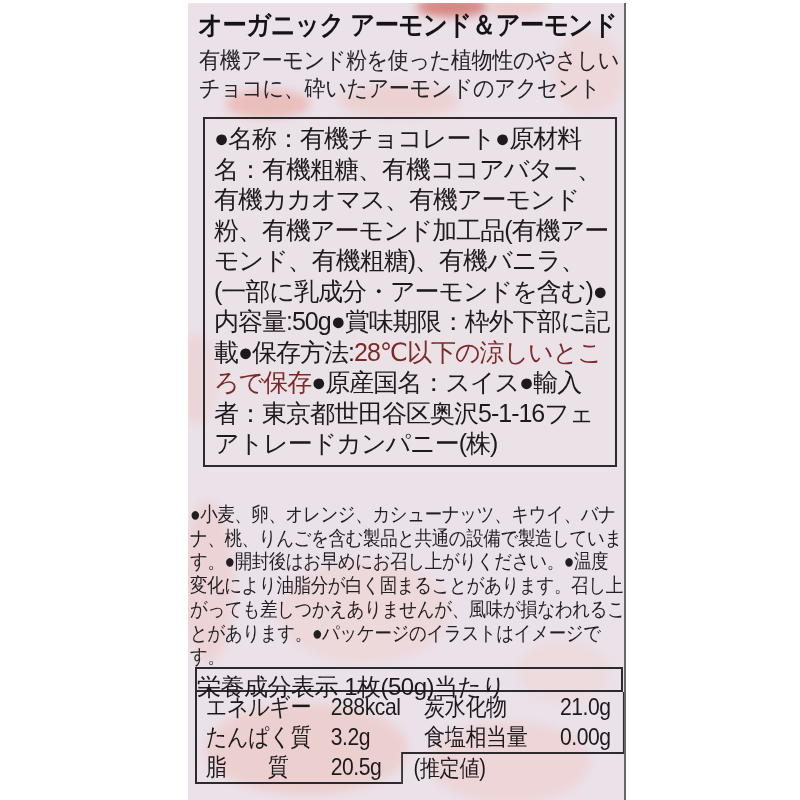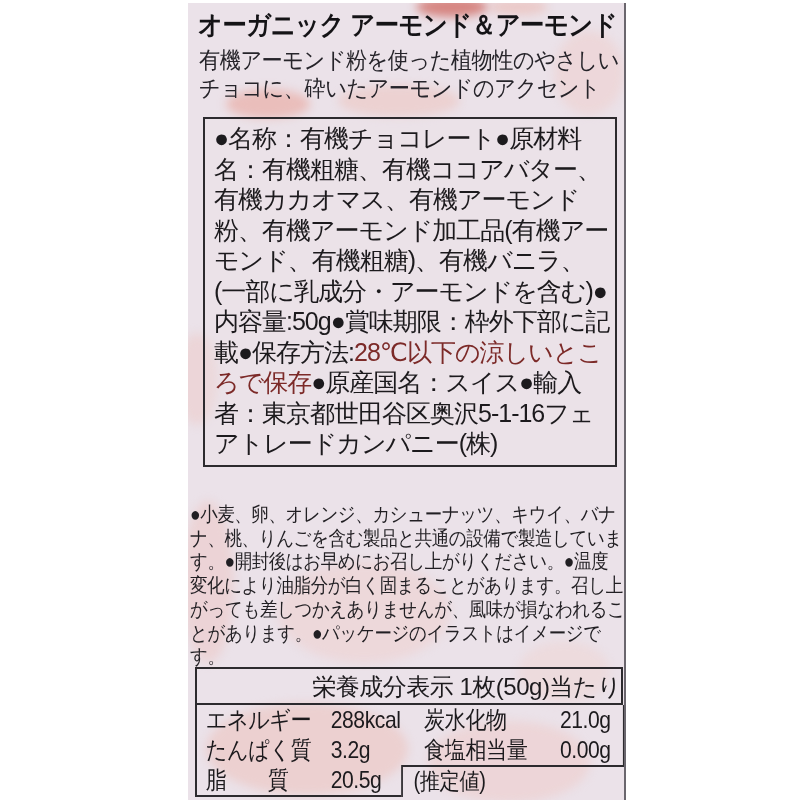--- a/index.html
+++ b/index.html
@@ -48,22 +48,22 @@
   .notes{
     position:absolute;left:2px;top:500px;width:497px;
     font-size:20px;line-height:23.7px;letter-spacing:-.5px;color:#211f23;
     transform:scaleX(.875);transform-origin:left top;
   }
   .nutri{
     position:absolute;left:7px;top:664px;width:428px;box-sizing:border-box;
     border-top:2px solid #2c2a2e;border-left:2px solid #2c2a2e;
   }
   .nutri-header{
-    box-sizing:border-box;height:36px;border-bottom:2px solid #2c2a2e;border-right:2px solid #2c2a2e;
-    font-size:24px;line-height:36px;text-align:right;letter-spacing:-.5px;
+    box-sizing:border-box;height:23px;border-bottom:2px solid #2c2a2e;border-right:2px solid #2c2a2e;
+    font-size:24px;line-height:36px;text-align:left;letter-spacing:-.5px;
   }
   .nutri-scale{width:486px;transform:scaleX(.88);transform-origin:left top;display:flex;}
   .nutri-left{
     width:232px;box-sizing:border-box;border-bottom:2px solid #2c2a2e;height:92px;
     padding-left:10px;
   }
   .nutri-right{width:254px;}
   .nutri-right-box{
     box-sizing:border-box;height:62px;border-bottom:2px solid #2c2a2e;border-right:2px solid #2c2a2e;
   }

